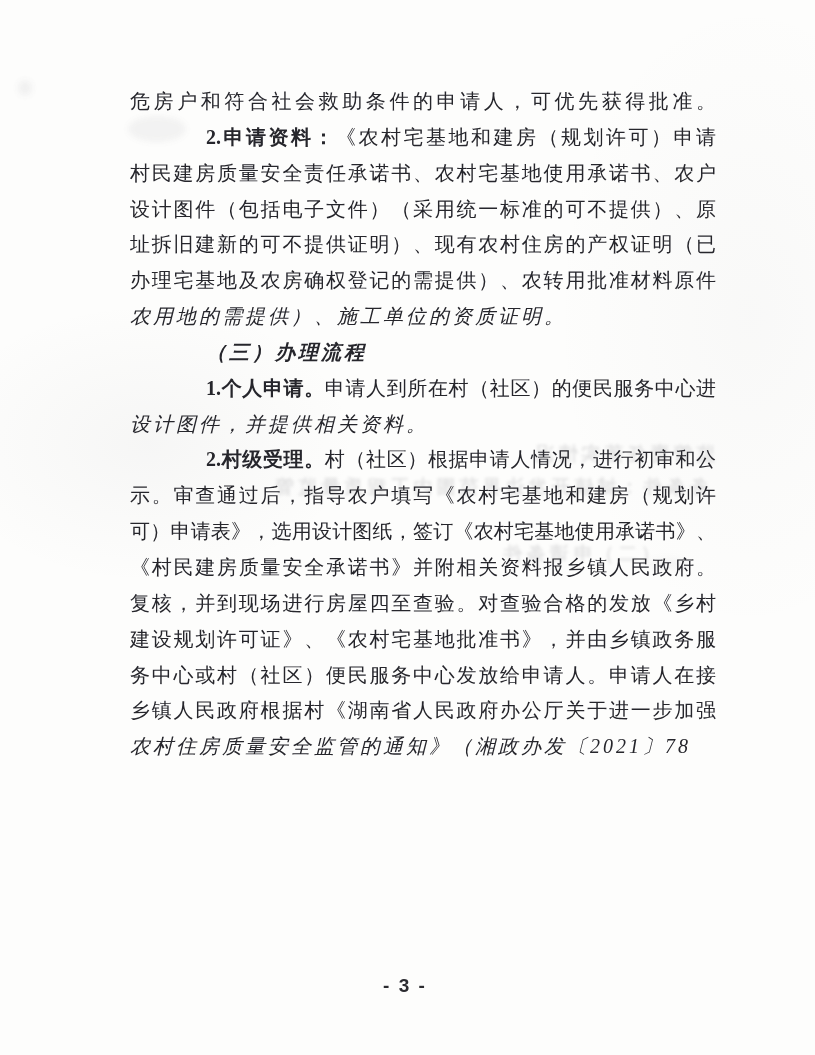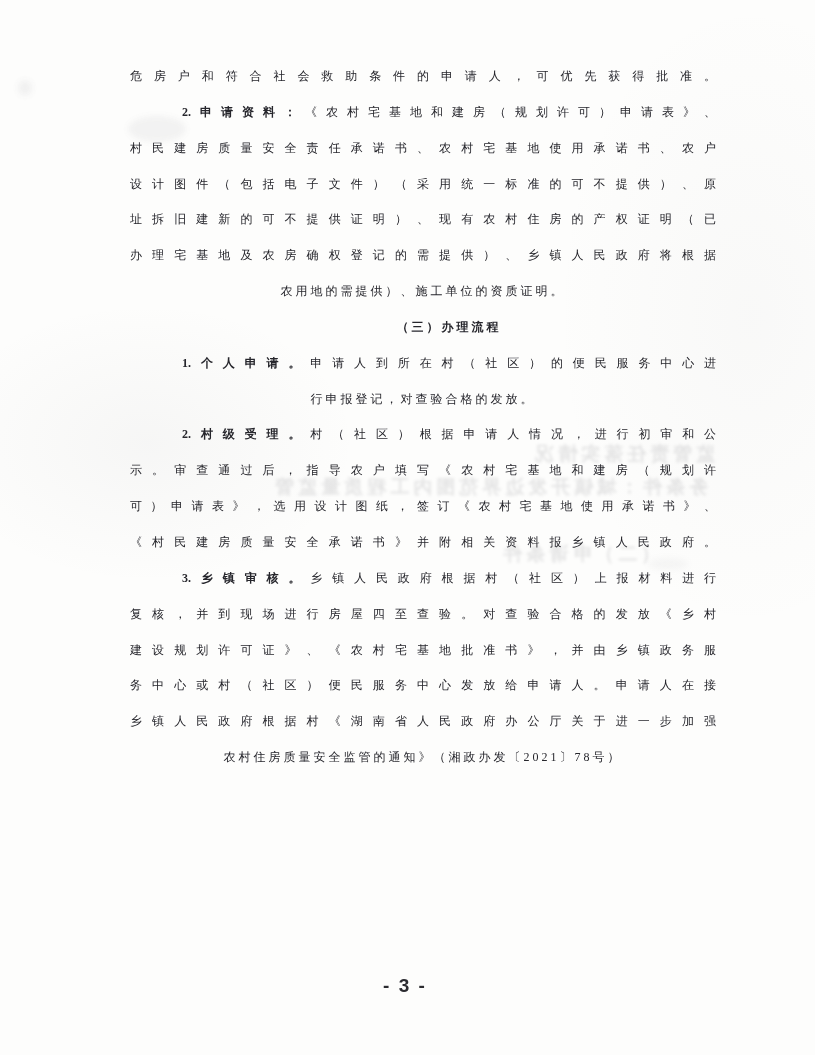--- a/index.html
+++ b/index.html
@@ -12,41 +12,42 @@
   }
   .paper {
     position: absolute; inset: 0;
     background:
       radial-gradient(ellipse 300px 200px at 18% 42%, rgba(120,120,125,0.05), rgba(0,0,0,0) 70%),
       radial-gradient(ellipse 260px 420px at 92% 30%, rgba(140,140,145,0.04), rgba(0,0,0,0) 75%),
       #fdfdfc;
   }
   .doc {
     position: absolute;
-    left: 130px; top: 59px; width: 586px;
+    left: 130px; top: 84px; width: 586px;
     color: #26262c;
-    font-size: 12px;
+    font-size: 20px;
   }
   .line {
     height: 35.85px;
     line-height: 35.85px;
     white-space: normal;
     overflow: hidden;
   }
   .line.j {
     text-align: justify;
     text-align-last: justify;
     text-justify: inter-character;
   }
   .line.left {
-    text-align: center;
+    text-align: left;
     letter-spacing: 3px;
+    font-style: italic;
   }
   .line.indent { padding-left: 52px; }
-  .lead { font-weight: 700; }
+  .lead { font-weight: 700; margin-left: 24px; }
   .pagenum {
     position: absolute;
     left: 355px; top: 971px; width: 100px; height: 30px;
     line-height: 30px;
     text-align: center;
     font-family: "Liberation Sans", "DejaVu Sans", sans-serif;
     font-size: 19px;
     font-weight: 600;
     letter-spacing: 2px;
     color: #2b2b30;
@@ -84,30 +85,29 @@
   <div class="bleed" style="left:520px; top:441px; width:195px;">监管责任落实情况</div>
   <div class="bleed" style="left:298px; top:474px; width:410px;">务条件：城镇开发边界范围内工程质量监管</div>
   <div class="bleed" style="left:505px; top:541px; width:155px;">（二）申请条件</div>
 
   <div class="doc">
     <div class="line j"><span>危房户和符合社会救助条件的申请人，可优先获得批准。</span></div>
     <div class="line j indent"><span class="lead">2.申请资料：</span><span>《农村宅基地和建房（规划许可）申请表》、</span></div>
     <div class="line j"><span>村民建房质量安全责任承诺书、农村宅基地使用承诺书、农户</span></div>
     <div class="line j"><span>设计图件（包括电子文件）（采用统一标准的可不提供）、原</span></div>
     <div class="line j"><span>址拆旧建新的可不提供证明）、现有农村住房的产权证明（已</span></div>
-    <div class="line j"><span>办理宅基地及农房确权登记的需提供）、乡镇人民政府将根据</span></div>
+    <div class="line j"><span>办理宅基地及农房确权登记的需提供）、农转用批准材料原件</span></div>
     <div class="line left"><span>农用地的需提供）、施工单位的资质证明。</span></div>
     <div class="line left indent"><span class="lead">（三）办理流程</span></div>
     <div class="line j indent"><span class="lead">1.个人申请。</span><span>申请人到所在村（社区）的便民服务中心进</span></div>
-    <div class="line left"><span>行申报登记，对查验合格的发放。</span></div>
+    <div class="line left"><span>设计图件，并提供相关资料。</span></div>
     <div class="line j indent"><span class="lead">2.村级受理。</span><span>村（社区）根据申请人情况，进行初审和公</span></div>
     <div class="line j"><span>示。审查通过后，指导农户填写《农村宅基地和建房（规划许</span></div>
     <div class="line j"><span>可）申请表》，选用设计图纸，签订《农村宅基地使用承诺书》、</span></div>
     <div class="line j"><span>《村民建房质量安全承诺书》并附相关资料报乡镇人民政府。</span></div>
-    <div class="line j indent"><span class="lead">3.乡镇审核。</span><span>乡镇人民政府根据村（社区）上报材料进行</span></div>
     <div class="line j"><span>复核，并到现场进行房屋四至查验。对查验合格的发放《乡村</span></div>
     <div class="line j"><span>建设规划许可证》、《农村宅基地批准书》，并由乡镇政务服</span></div>
     <div class="line j"><span>务中心或村（社区）便民服务中心发放给申请人。申请人在接</span></div>
     <div class="line j"><span>乡镇人民政府根据村《湖南省人民政府办公厅关于进一步加强</span></div>
     <div class="line left"><span>农村住房质量安全监管的通知》（湘政办发〔2021〕78号）</span></div>
   </div>
 
   <div class="pagenum">- 3 -</div>
 
 </div>

